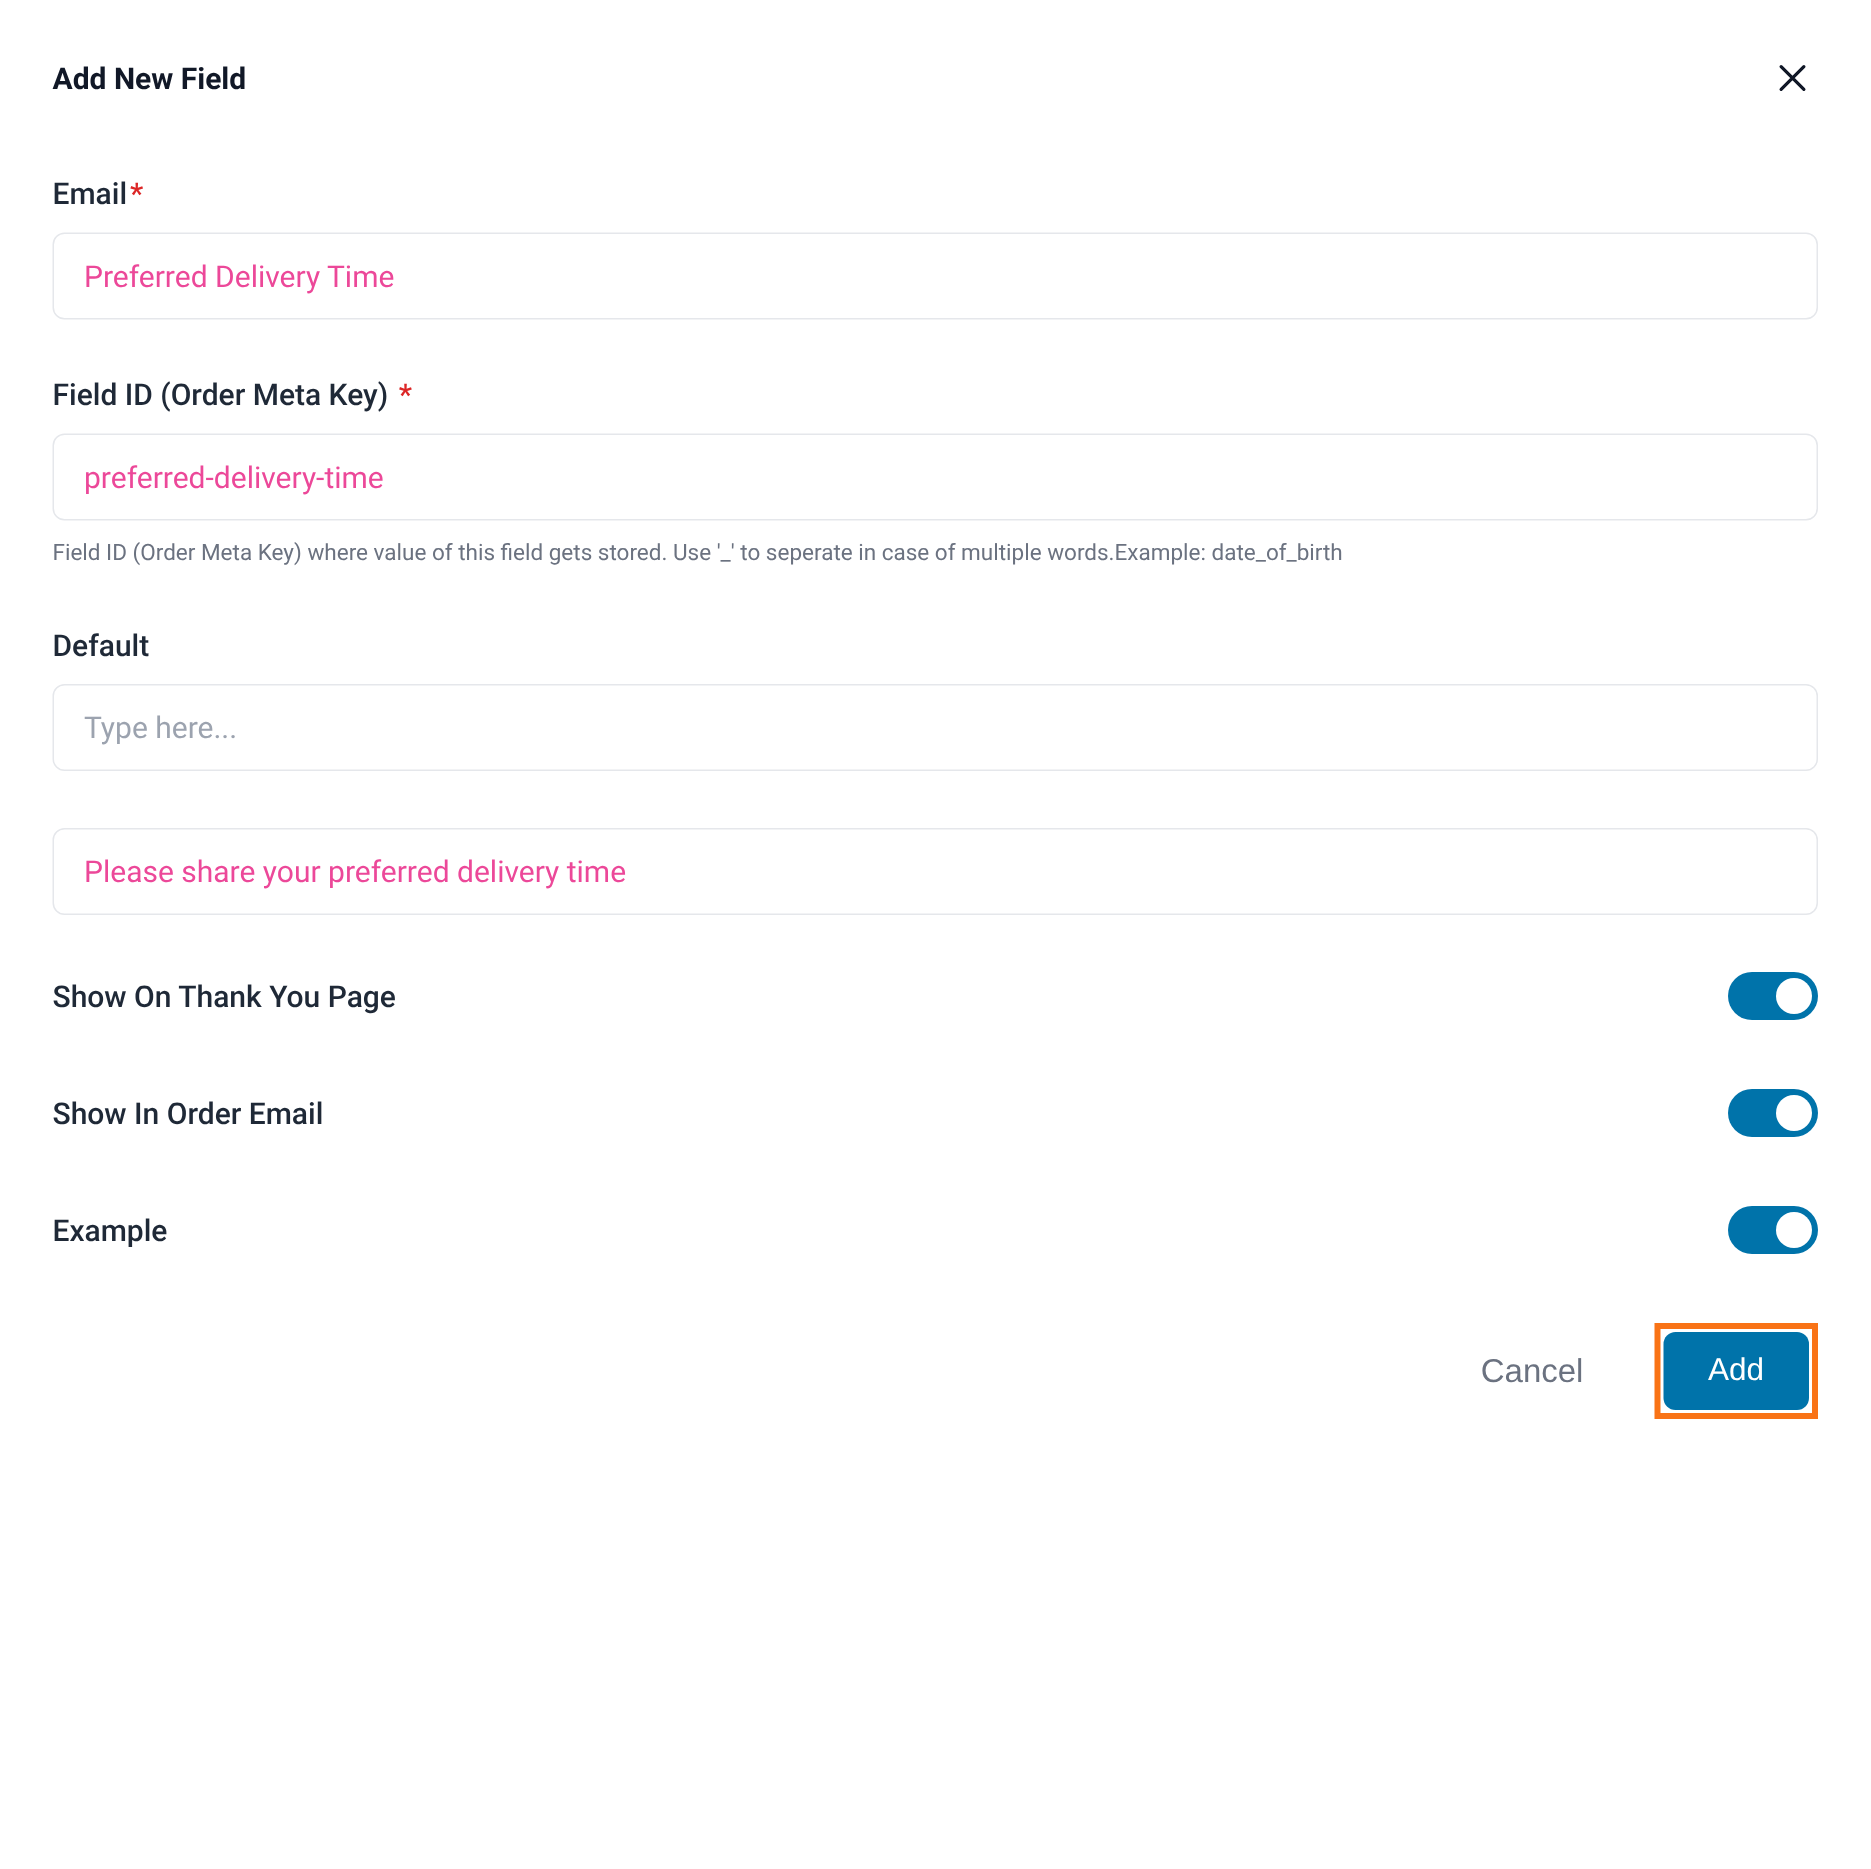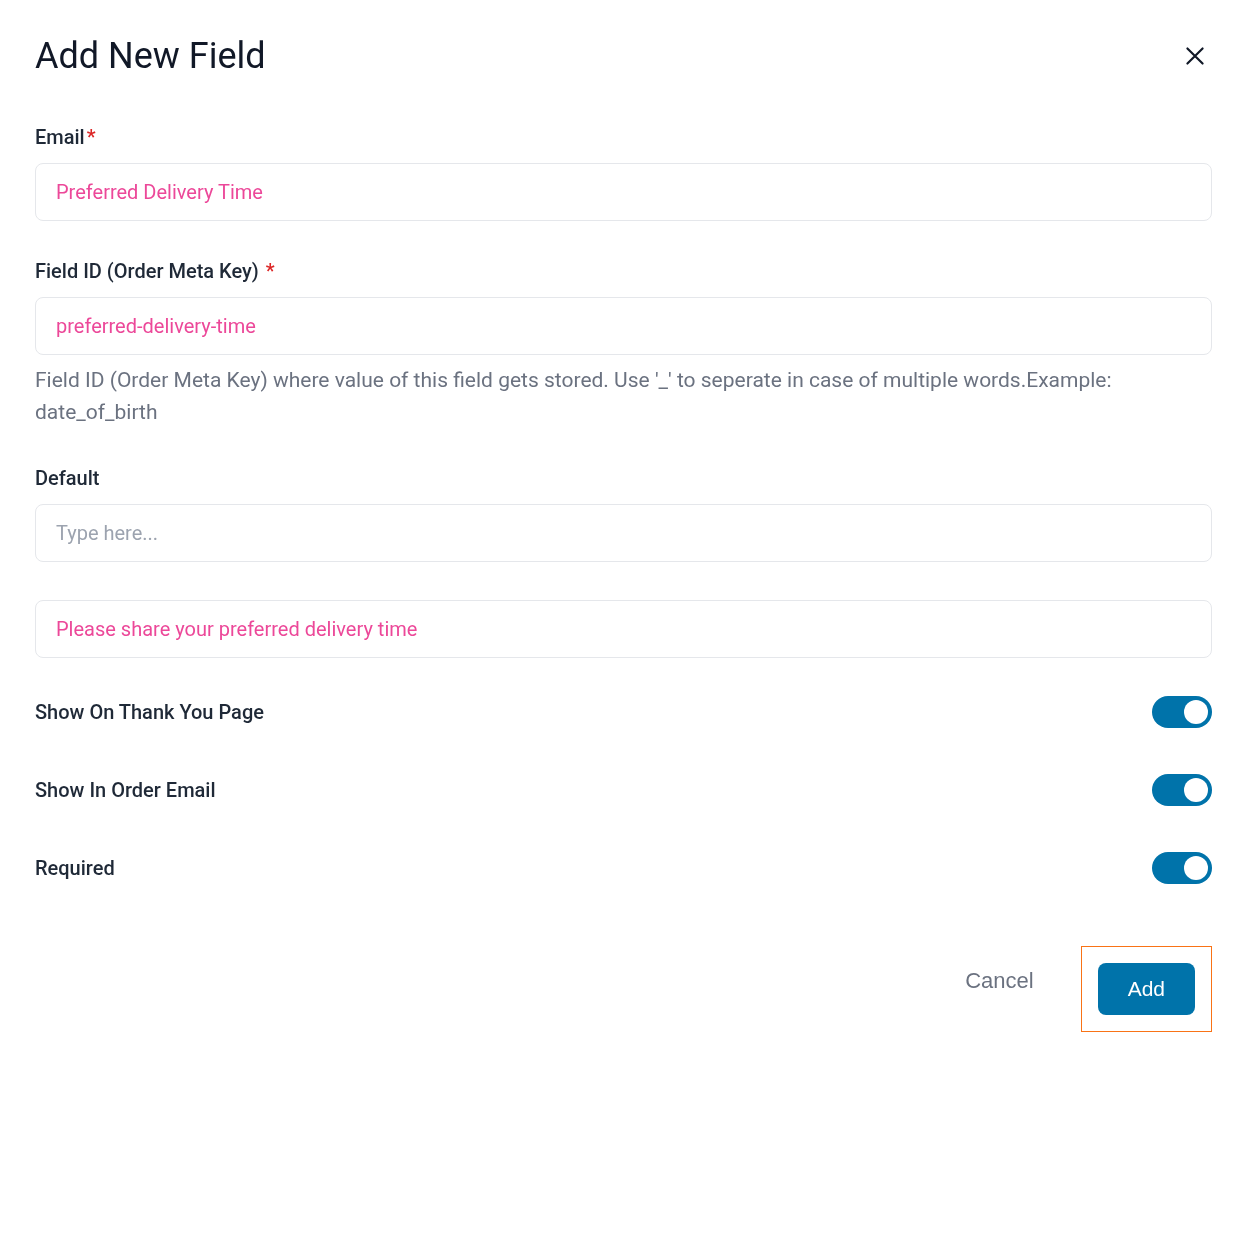--- a/index.html
+++ b/index.html
@@ -14,22 +14,22 @@
       width: 1247px;
       color: #1f2937;
     }
     .header {
       display: flex;
       justify-content: space-between;
       align-items: center;
       margin-bottom: 48px;
     }
     .title {
-      font-size: 36px;
-      font-weight: 400;
+      font-size: 20px;
+      font-weight: 700;
       color: #111827;
     }
     .close-btn {
       background: none;
       border: none;
       cursor: pointer;
       padding: 4px;
       display: flex;
       align-items: center;
       justify-content: center;
@@ -62,21 +62,21 @@
       border-radius: 8px;
       color: #ec4899;
       background: #fff;
       outline: none;
       font-family: inherit;
     }
     .text-input::placeholder {
       color: #9ca3af;
     }
     .help-text {
-      font-size: 21px;
+      font-size: 15px;
       color: #6b7280;
       margin-top: 10px;
       line-height: 1.5;
     }
     .toggle-row {
       display: flex;
       justify-content: space-between;
       align-items: center;
       margin-bottom: 46px;
       margin-top: 16px;
@@ -115,24 +115,23 @@
     .cancel-btn {
       background: none;
       border: none;
       font-size: 22px;
       font-weight: 500;
       color: #6b7280;
       cursor: pointer;
       padding: 8px 4px;
     }
     .add-btn-wrapper {
-      border: 1px solid #f97316;
-      padding: 16px;
+      border: 4px solid #f97316;
+      padding: 2px;
       display: inline-block;
-      margin-top: 16px;
     }
     .add-btn {
       background: #0073aa;
       border: none;
       color: #fff;
       font-size: 21px;
       font-weight: 500;
       padding: 14px 30px;
       border-radius: 8px;
       cursor: pointer;
@@ -182,21 +181,21 @@
 </div>
 
 <div class="toggle-row">
   <span class="toggle-label">Show In Order Email</span>
   <button class="toggle">
     <span class="toggle-knob"></span>
   </button>
 </div>
 
 <div class="toggle-row">
-  <span class="toggle-label">Required</span>
+  <span class="toggle-label">Example</span>
   <button class="toggle">
     <span class="toggle-knob"></span>
   </button>
 </div>
 
 <div class="footer">
   <button class="cancel-btn">Cancel</button>
   <div class="add-btn-wrapper">
     <button class="add-btn">Add</button>
   </div>

